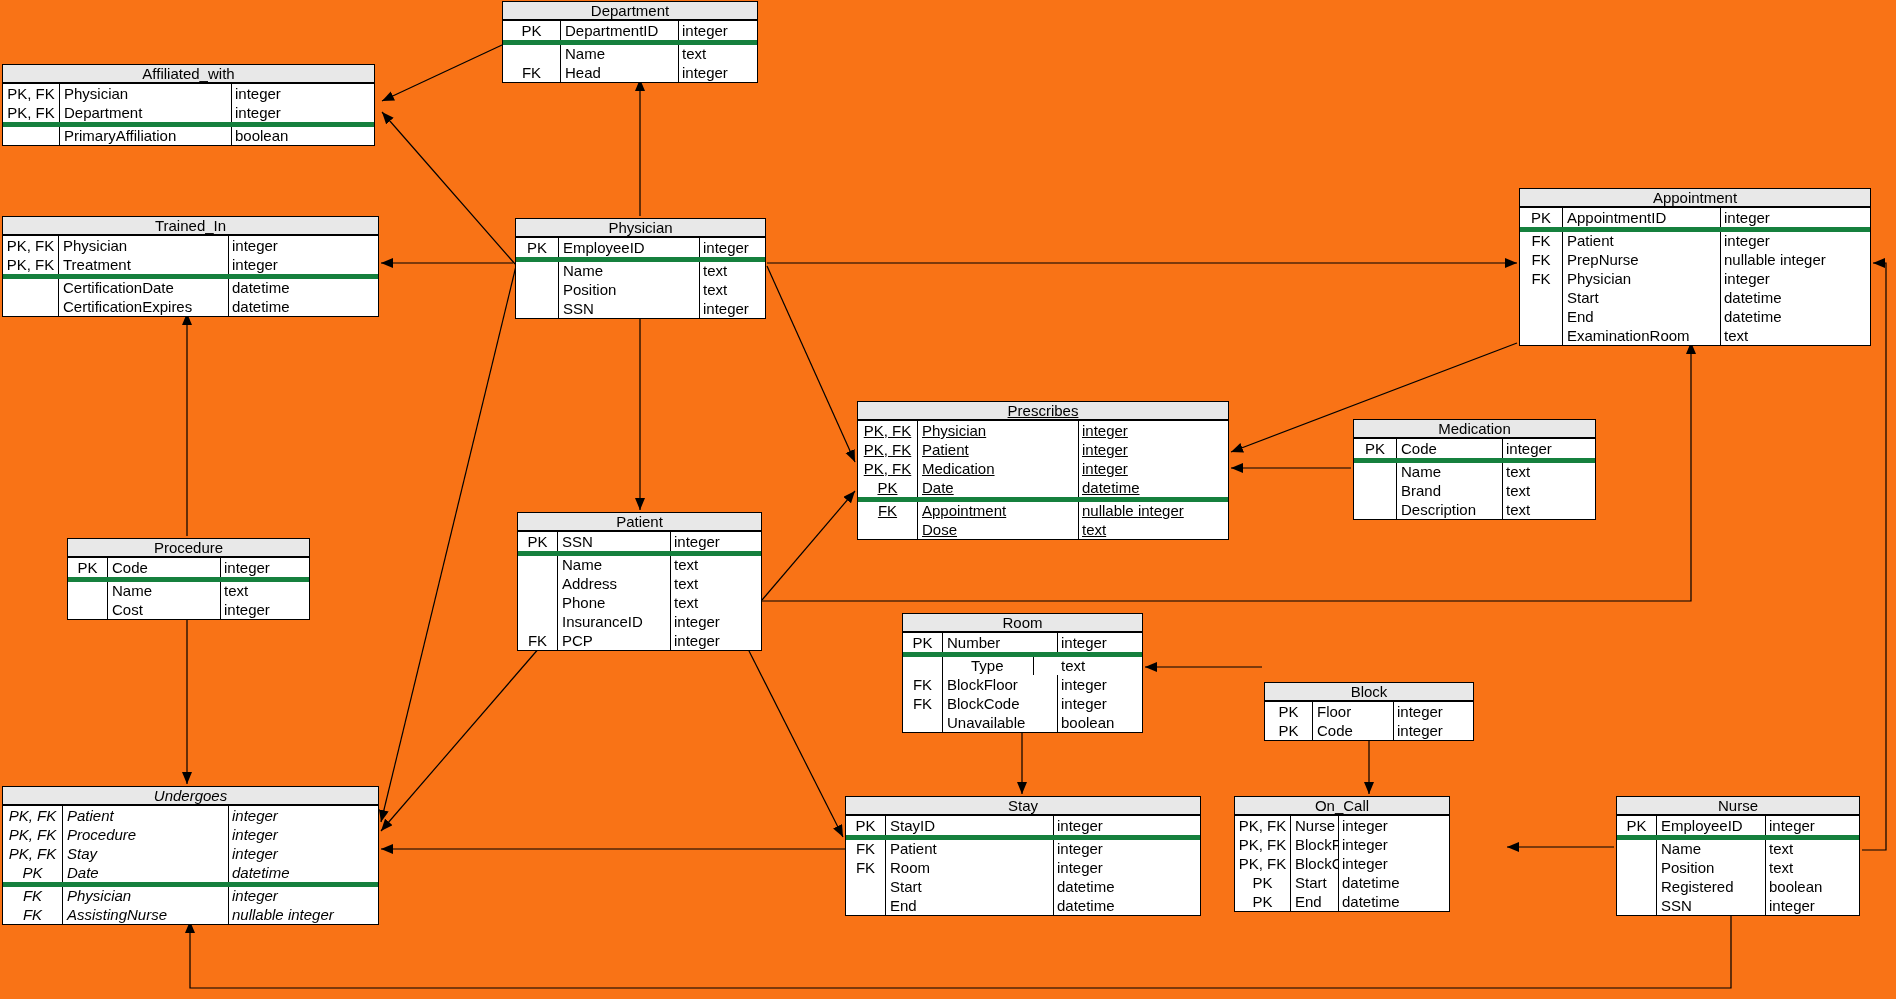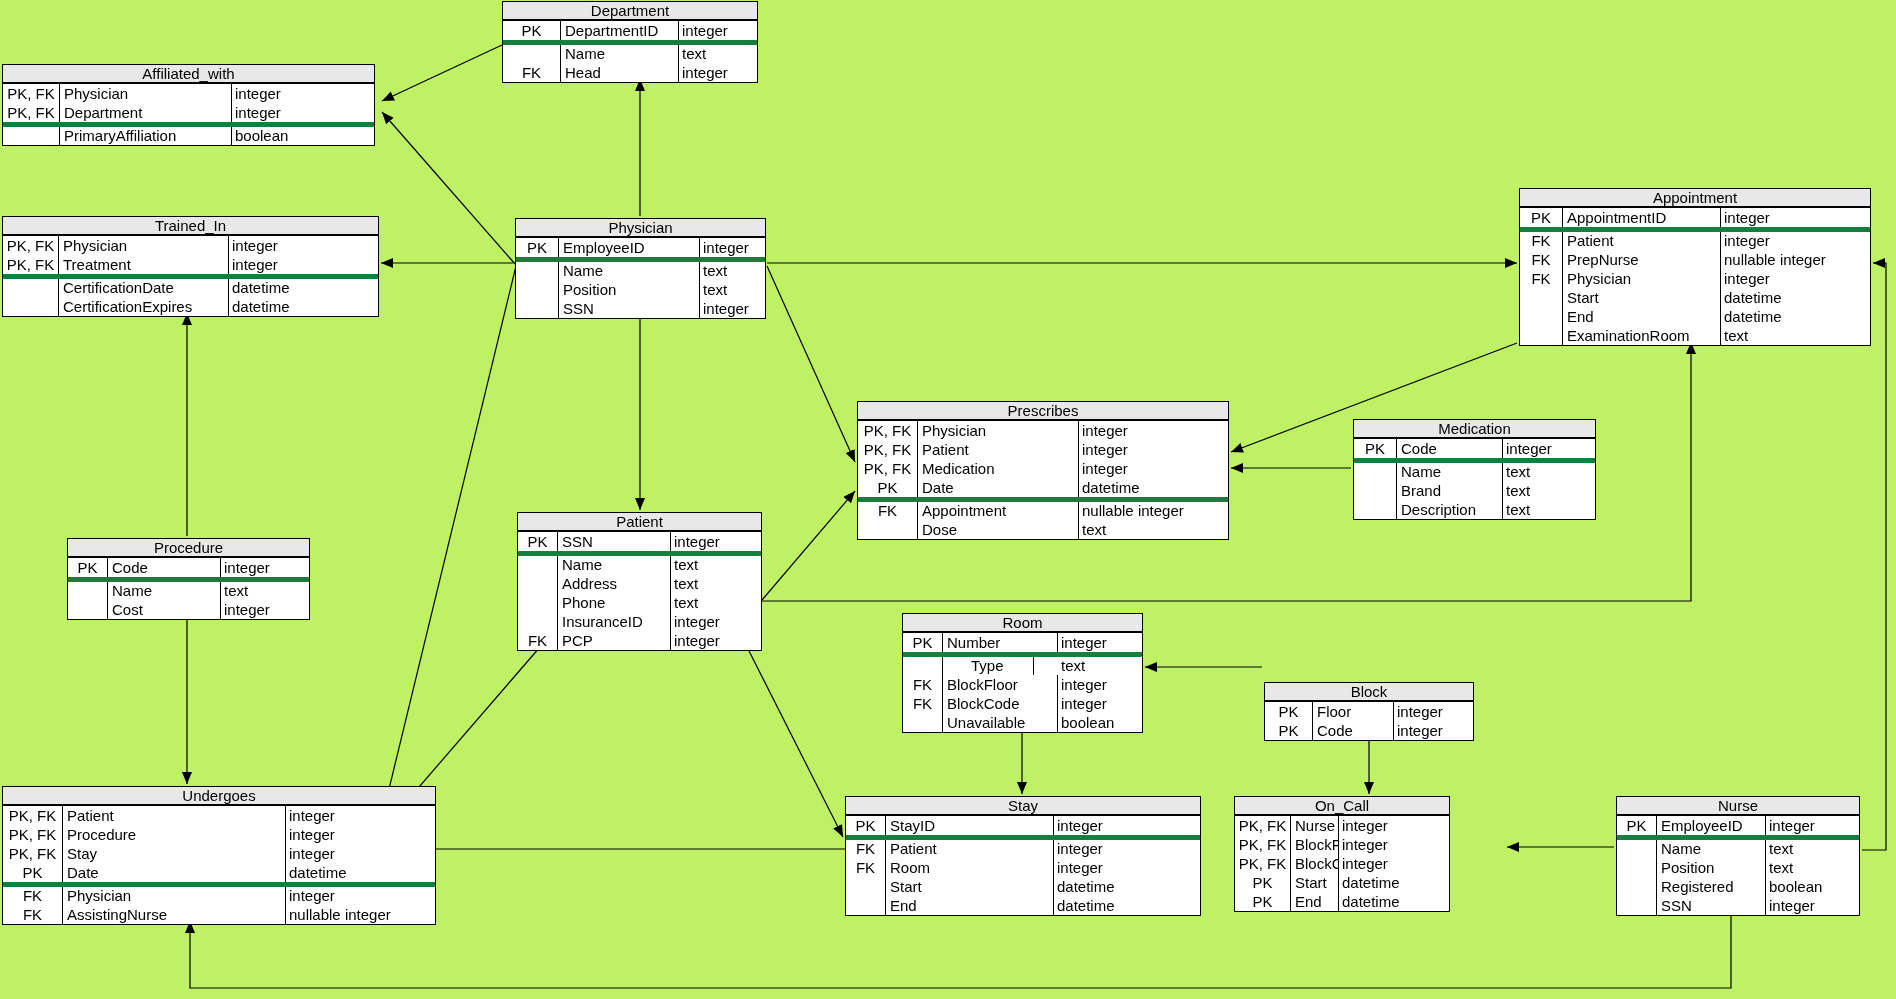--- a/index.html
+++ b/index.html
@@ -1,17 +1,17 @@
 <!DOCTYPE html>
 <html><head>
 <meta charset="utf-8">
 <style>
   html,body{margin:0;padding:0;background:#ffffff;}
   #canvas{
-    position:relative;width:1896px;height:999px;background:#bef264;
+    position:relative;width:1896px;height:999px;background:#f97316;
     font-family:"Liberation Sans",sans-serif;font-size:15px;color:#000;
     overflow:hidden;
   }
   #rel-svg{position:absolute;left:0;top:0;pointer-events:none;}
   .rel{stroke:#000;stroke-width:1.2;fill:none;}
   .tbl{position:absolute;background:#fff;border:1px solid #000;box-sizing:border-box;}
   .tbl-title{
     height:17px;line-height:17px;text-align:center;
     background:var(--hdr,#e8e8e8);border-bottom:2px solid #000;
     white-space:nowrap;overflow:hidden;
@@ -169,21 +169,21 @@
         <div class="cell-key"></div>
         <div class="cell-field">End</div>
         <div class="cell-type">datetime</div>
       </div>
       <div class="trow" style="grid-template-columns: 43px 1fr 149px;">
         <div class="cell-key"></div>
         <div class="cell-field">ExaminationRoom</div>
         <div class="cell-type">text</div>
       </div>
     </div>
-    <div class="tbl" style="left: 857px; top: 401px; width: 372px;">
+    <div class="tbl" style="left: 857px; top: 401px; width: 372px; text-decoration: underline;">
       <div class="tbl-title">Prescribes</div>
       <div class="trow" style="grid-template-columns: 60px 1fr 149px;">
         <div class="cell-key">PK, FK</div>
         <div class="cell-field">Physician</div>
         <div class="cell-type">integer</div>
       </div>
       <div class="trow" style="grid-template-columns: 60px 1fr 149px;">
         <div class="cell-key">PK, FK</div>
         <div class="cell-field">Patient</div>
         <div class="cell-type">integer</div>
@@ -317,21 +317,21 @@
         <div class="cell-key">PK</div>
         <div class="cell-field">Floor</div>
         <div class="cell-type">integer</div>
       </div>
       <div class="trow" style="grid-template-columns: 48px 1fr 79px;">
         <div class="cell-key">PK</div>
         <div class="cell-field">Code</div>
         <div class="cell-type">integer</div>
       </div>
     </div>
-    <div class="tbl" style="left: 2px; top: 786px; width: 434px;">
+    <div class="tbl" style="left: 2px; top: 786px; width: 377px; font-style: italic;">
       <div class="tbl-title">Undergoes</div>
       <div class="trow" style="grid-template-columns: 60px 1fr 149px;">
         <div class="cell-key">PK, FK</div>
         <div class="cell-field">Patient</div>
         <div class="cell-type">integer</div>
       </div>
       <div class="trow" style="grid-template-columns: 60px 1fr 149px;">
         <div class="cell-key">PK, FK</div>
         <div class="cell-field">Procedure</div>
         <div class="cell-type">integer</div>

